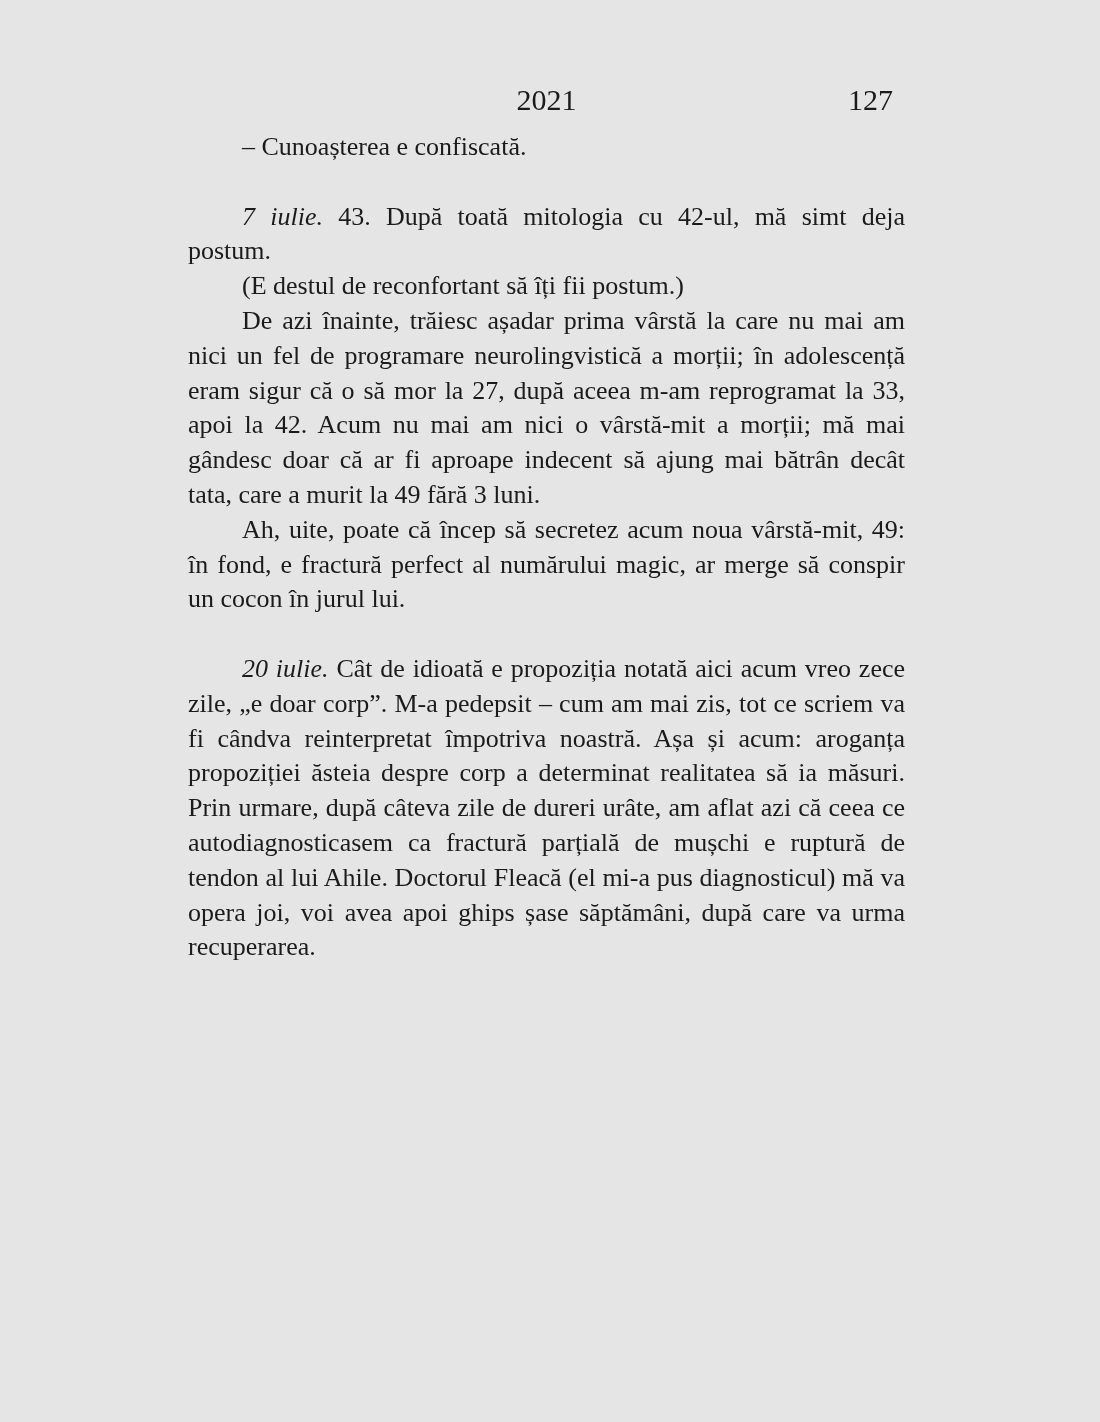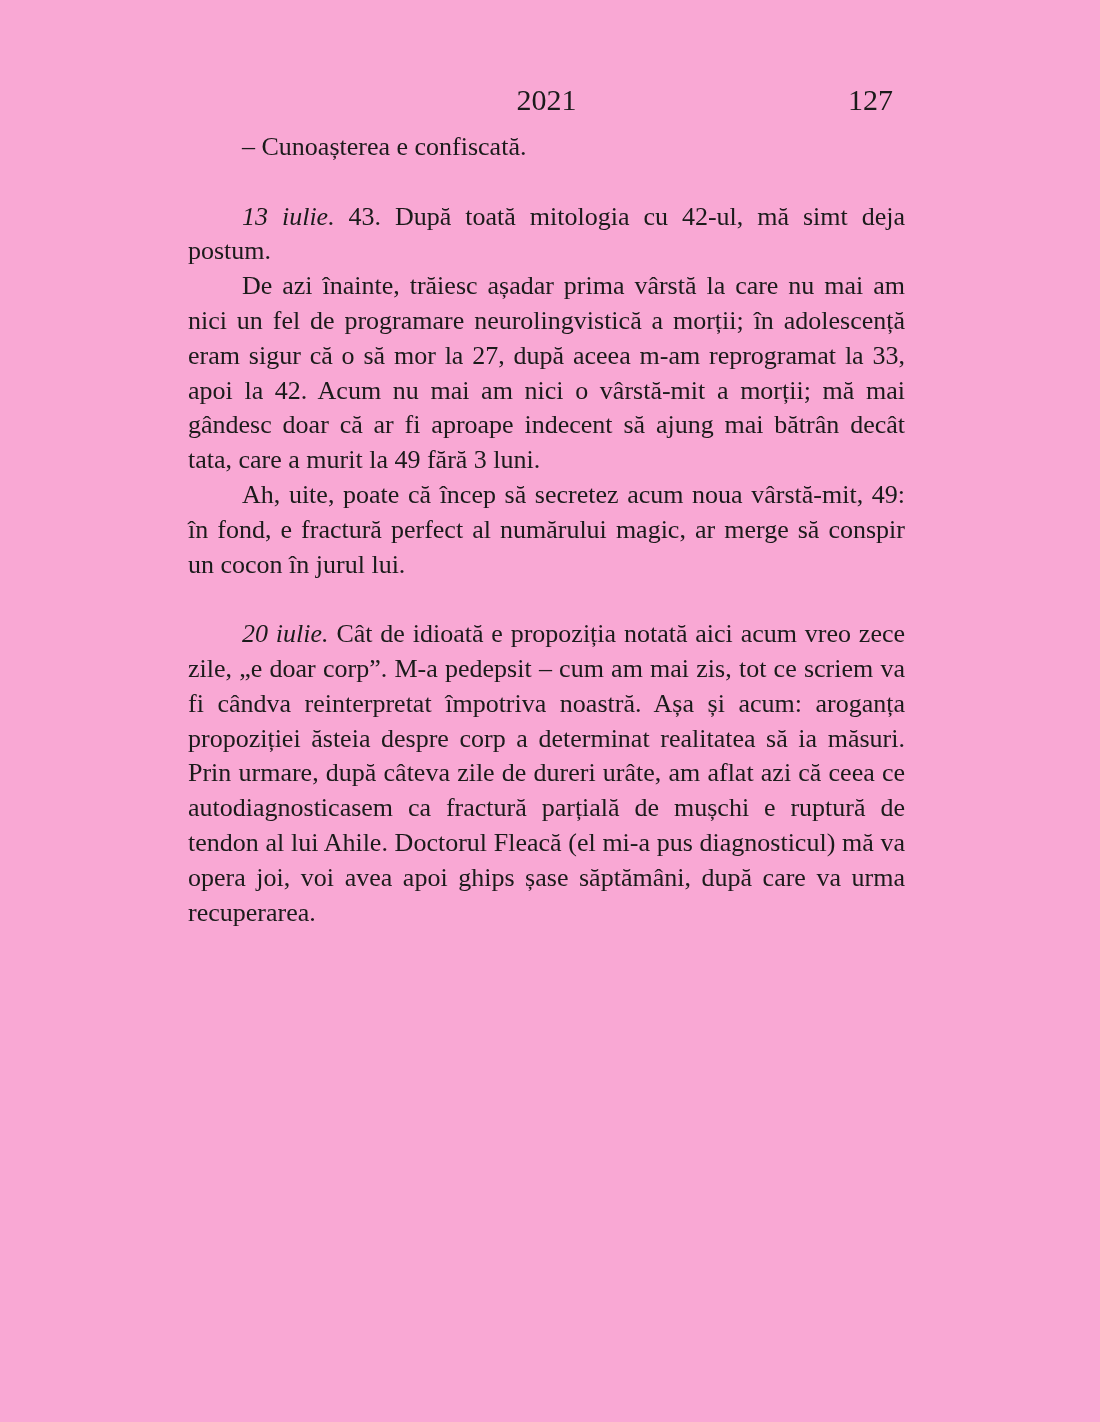--- a/index.html
+++ b/index.html
@@ -9,21 +9,21 @@
   body {
     width: 1100px;
     height: 1422px;
     background: #ffffff;
     overflow: hidden;
   }
   .page {
     position: relative;
     width: 1100px;
     height: 1422px;
-    background: #f9a8d4;
+    background: #e5e5e5;
     color: #1b1b1b;
     font-family: "Liberation Serif", "DejaVu Serif", serif;
   }
   .running-head {
     position: absolute;
     left: 188px;
     top: 82px;
     width: 717px;
     height: 36px;
     font-size: 30px;
@@ -65,18 +65,19 @@
 </head>
 <body>
 
 <div class="page">
   <div class="running-head">
     <span class="running-year">2021</span>
     <span class="running-pagenum">127</span>
   </div>
   <div class="text-block">
       <p class="">– Cunoașterea e confiscată.</p>
-      <p class="section-gap "><em class="entry-date">13 iulie.</em> 43. După toată mitologia cu 42-ul, mă simt deja postum.</p>
+      <p class="section-gap "><em class="entry-date">7 iulie.</em> 43. După toată mitologia cu 42-ul, mă simt deja postum.</p>
+      <p class="">(E destul de reconfortant să îți fii postum.)</p>
       <p class="">De azi înainte, trăiesc așadar prima vârstă la care nu mai am nici un fel de programare neurolingvistică a morții; în adolescență eram sigur că o să mor la 27, după aceea m-am reprogramat la 33, apoi la 42. Acum nu mai am nici o vâr­stă-mit a morții; mă mai gândesc doar că ar fi aproape inde­cent să ajung mai bătrân decât tata, care a murit la 49 fără 3 luni.</p>
       <p class="">Ah, uite, poate că încep să secretez acum noua vârstă-mit, 49: în fond, e fractură perfect al numărului magic, ar merge să conspir un cocon în jurul lui.</p>
       <p class="section-gap "><em class="entry-date">20 iulie.</em> Cât de idioată e propoziția notată aici acum vreo zece zile, „e doar corp”. M-a pedepsit – cum am mai zis, tot ce scriem va fi cândva reinterpretat împotriva noastră. Așa și acum: aroganța propoziției ăsteia despre corp a determinat realitatea să ia măsuri. Prin urmare, după câteva zile de dureri urâte, am aflat azi că ceea ce autodiagnosticasem ca fractură parțială de mușchi e ruptură de tendon al lui Ahile. Doctorul Fleacă (el mi-a pus diagnosticul) mă va opera joi, voi avea apoi ghips șase săptămâni, după care va urma recuperarea.</p>
     </div>
 </div>
 
 </body></html>

